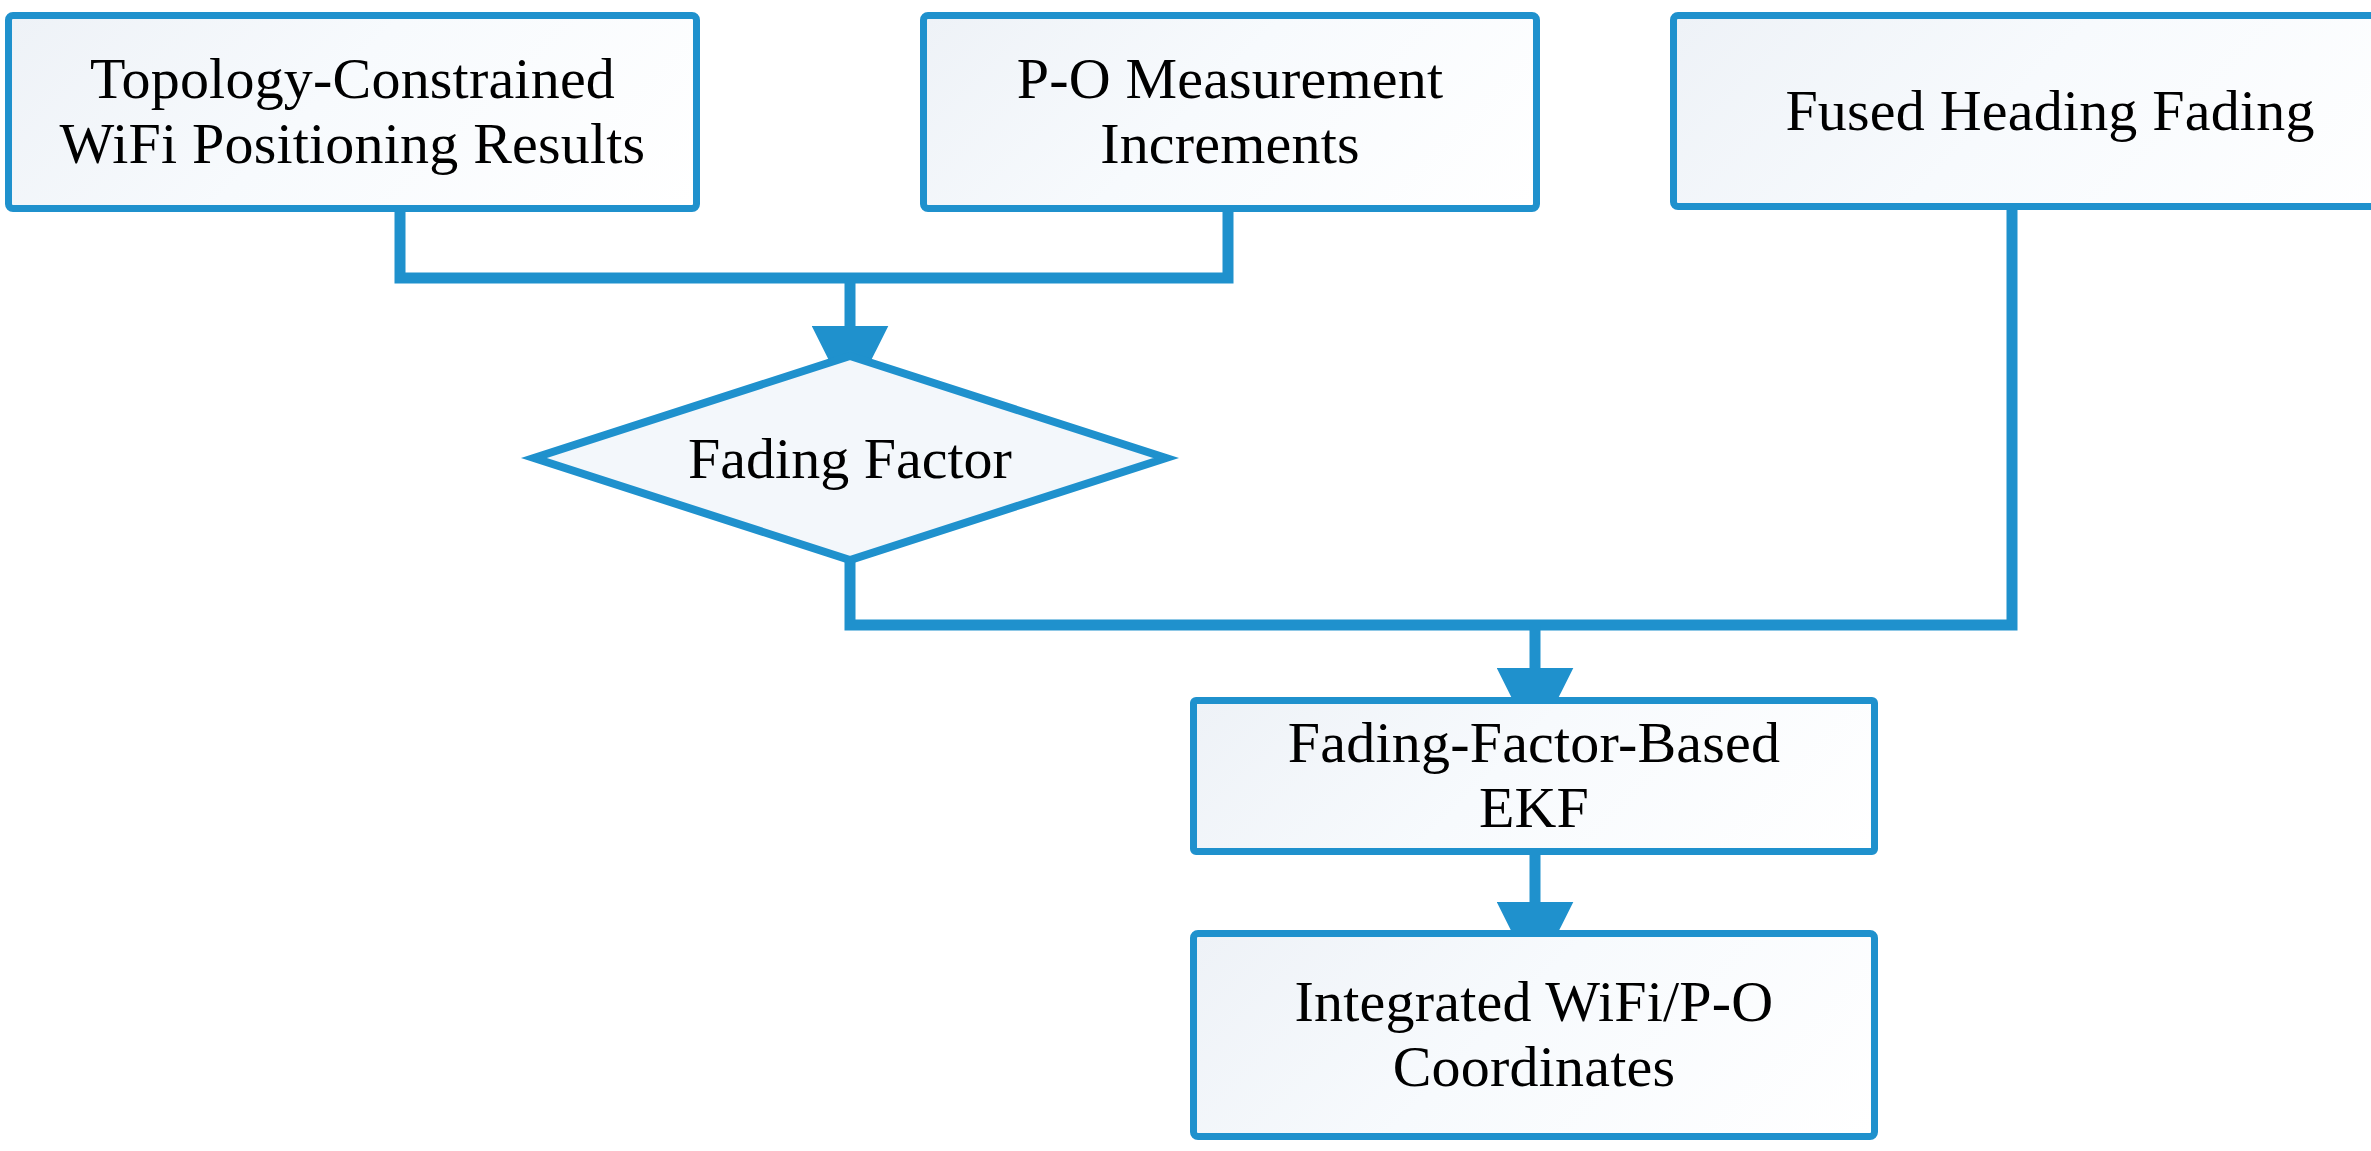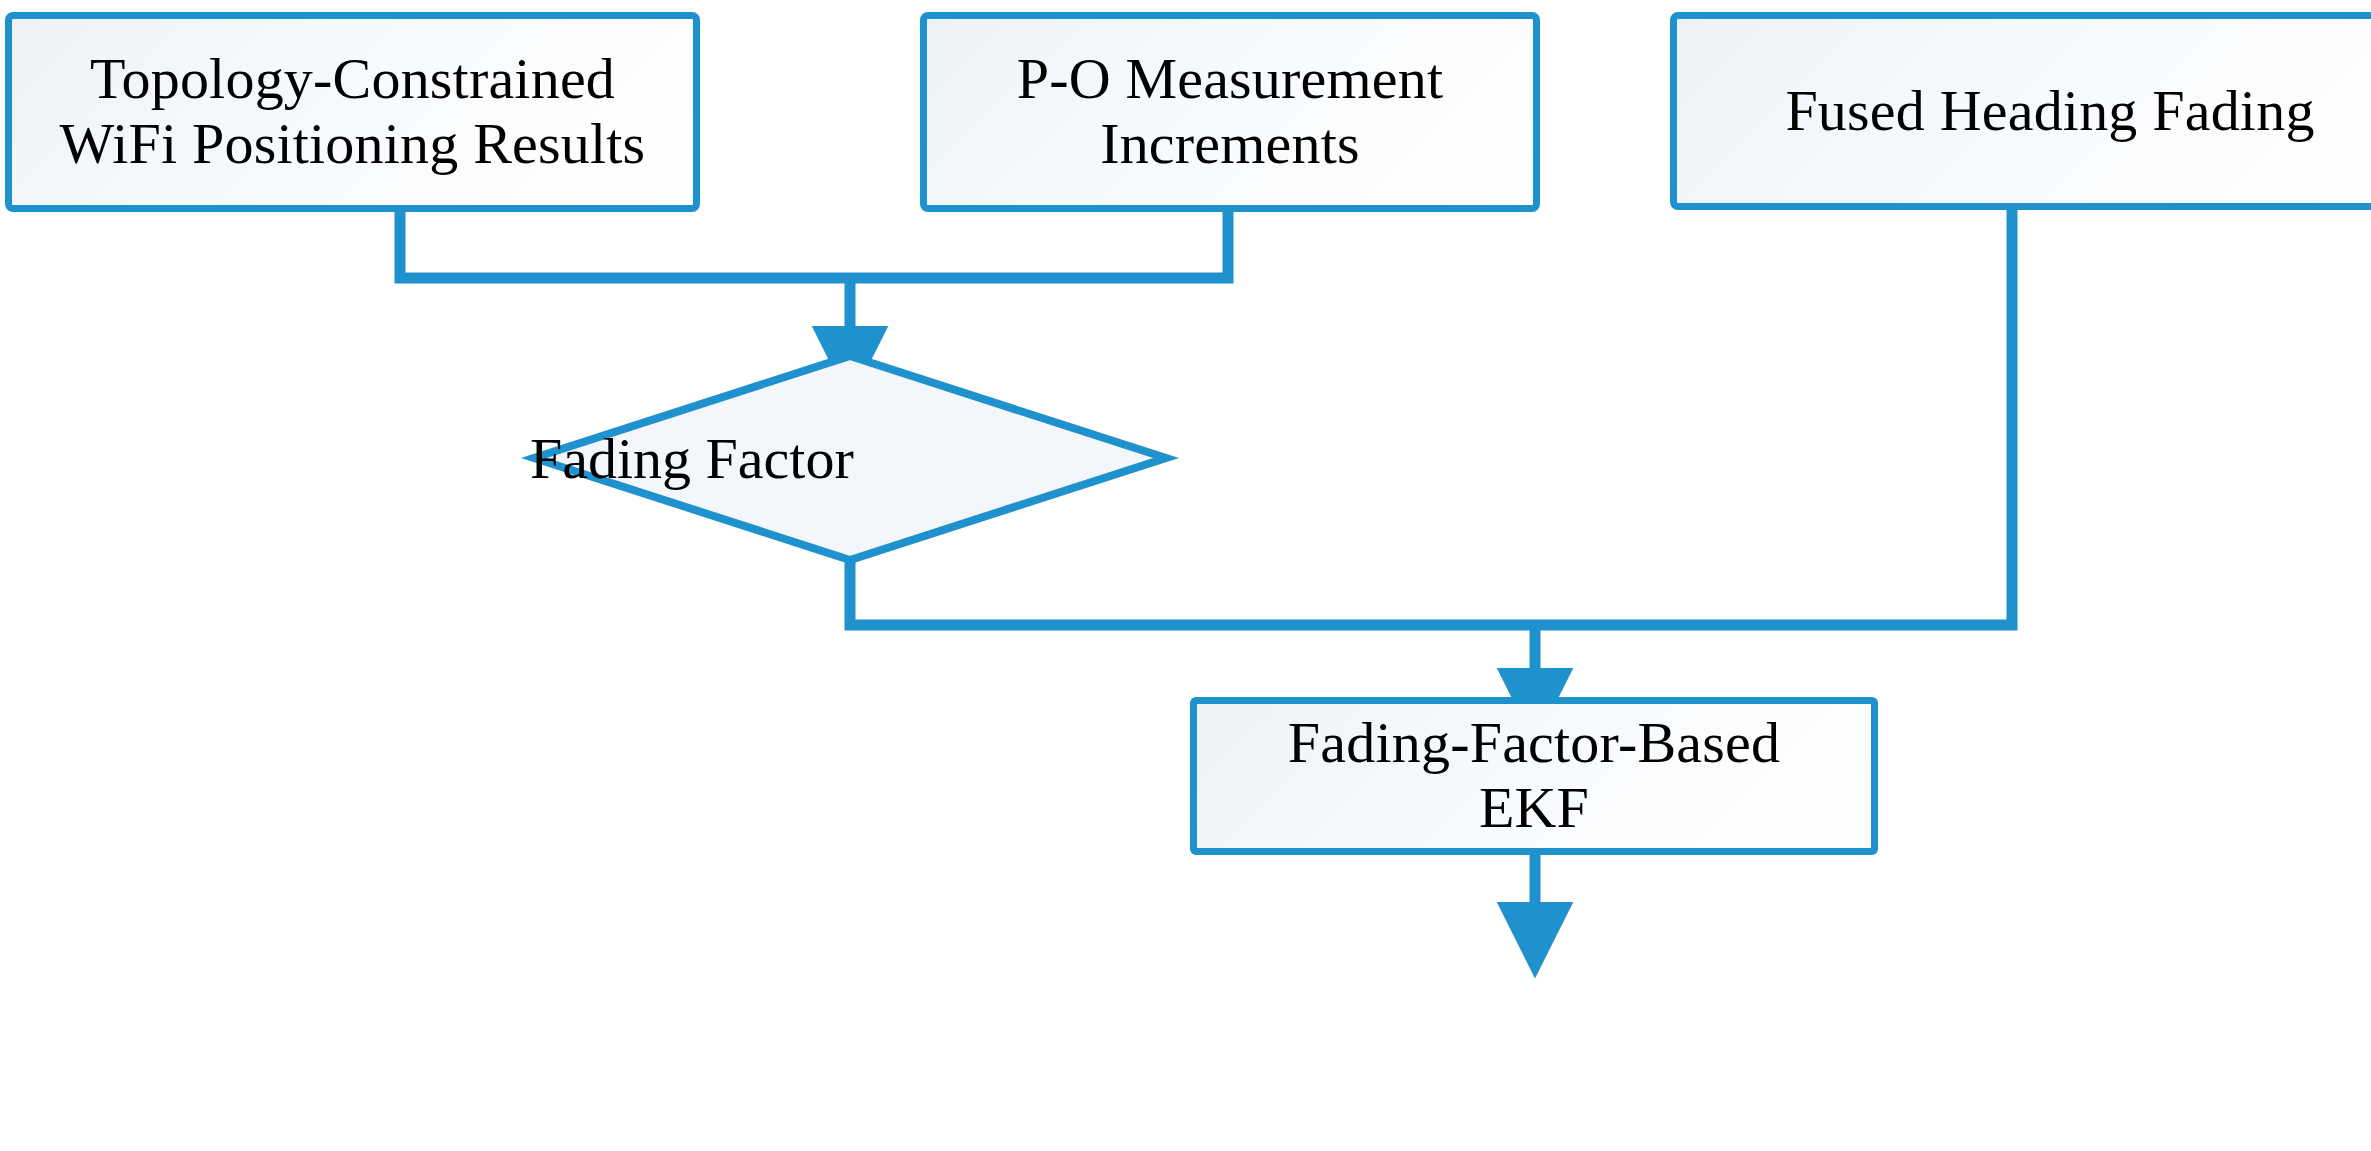--- a/index.html
+++ b/index.html
@@ -40,21 +40,21 @@
   }
   .diamond-wrap svg {
     display: block;
     overflow: visible;
   }
   .diamond-text {
     position: absolute;
     inset: 0;
     display: flex;
     align-items: center;
-    justify-content: flex-start;
+    justify-content: center;
     color: #000000;
     pointer-events: none;
   }
   .edges {
     position: absolute;
     left: 0;
     top: 0;
     width: 2371px;
     height: 1151px;
     overflow: visible;
@@ -108,14 +108,18 @@
     <div class="diamond-text" style="font-size:58px;">
       <span>Fading Factor</span>
     </div>
   </div>
 
   <div class="node rounded" style="left:1190px; top:697px; width:688px; height:158px; font-size:58px; border-radius:6px;">
     <span class="label">Fading-Factor-Based
 EKF</span>
   </div>
 
+  <div class="node rounded" style="left:1190px; top:930px; width:688px; height:210px; font-size:58px;">
+    <span class="label">Integrated WiFi/P-O
+Coordinates</span>
+  </div>
 
 </div>
 
 </body></html>

